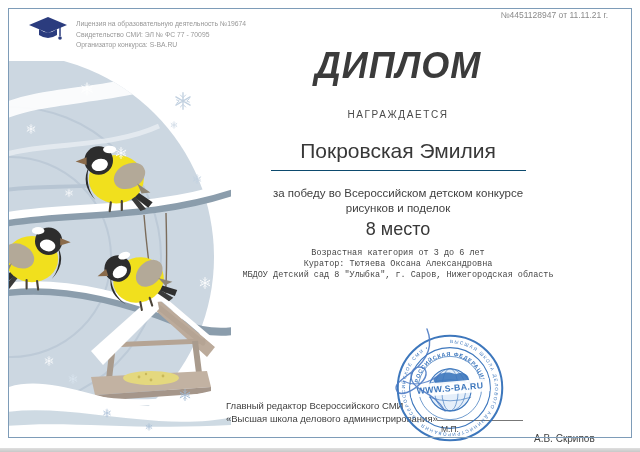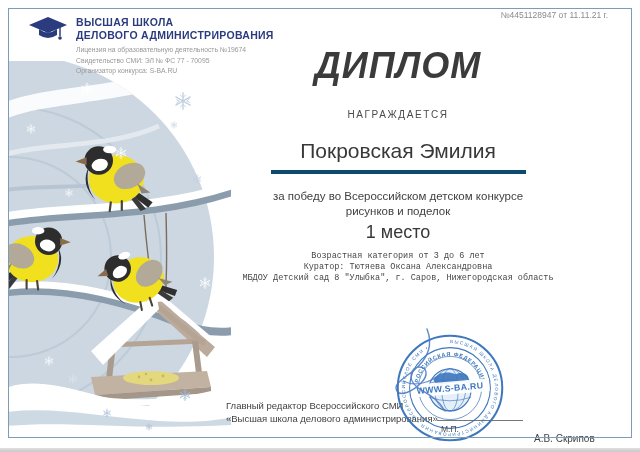--- a/index.html
+++ b/index.html
@@ -16,21 +16,21 @@
   .logo{position:absolute;left:28px;top:16px;display:flex;gap:8px;z-index:3;}
   .org-name{font-size:10.5px;font-weight:bold;color:#2b3c7e;letter-spacing:.3px;line-height:1.25;}
   .license{font-size:6.8px;color:#989898;line-height:1.55;margin-top:3px;}
   .doc-num{position:absolute;top:10px;right:32px;font-size:8.5px;color:#8a8a8a;z-index:3;}
   
   .main{position:absolute;left:230px;top:48px;width:336px;text-align:center;z-index:2;color:#3c3c3c;}
   .title{font-size:36px;font-weight:bold;letter-spacing:1px;line-height:1;margin:0;color:#3b3b3b;font-style:italic;}
   .subtitle{margin-top:25px;font-size:10px;letter-spacing:1.6px;color:#4a4a4a;}
   .name-wrap{margin-top:19px;}
   .name{display:inline-block;width:255px;font-size:21px;color:#383838;
-    border-bottom:4px solid #0c4a6e;padding-bottom:7px;}
+    border-bottom:1px solid #0c4a6e;padding-bottom:7px;}
   .award{margin-top:15px;font-size:11.5px;line-height:1.3;color:#3f3f3f;}
   .contest{margin-top:3px;font-size:21px;font-weight:bold;color:#383838;}
   .place{margin-top:3px;font-size:18px;color:#383838;}
   .details{margin-top:8px;font-size:8.5px;line-height:1.32;color:#484848;font-family:Liberation Mono, monospace;}
   
   .editor{position:absolute;left:226px;top:399px;font-size:9.5px;line-height:1.38;color:#3f3f3f;z-index:2;}
   .sign-line{position:absolute;left:437px;top:420px;width:86px;border-top:1px solid #777;z-index:2;}
   .signer{position:absolute;left:534px;top:433px;font-size:10px;color:#3f3f3f;z-index:4;}
   .mp{position:absolute;left:441px;top:424px;font-size:8.5px;color:#4a4a4a;z-index:4;}
   .stamp{position:absolute;left:395px;top:333px;z-index:3;opacity:.93;}
@@ -128,44 +128,40 @@
   </svg>
 
   <div class="logo">
     <svg width="40" height="30" viewBox="0 0 40 30">
       <polygon points="20,1 39,9 20,17 1,9" fill="#2b3c7e"></polygon>
       <path d="M11,13 L11,19 Q20,25 29,19 L29,13 Q20,20 11,13 Z" fill="#2b3c7e"></path>
       <path d="M32,11 L32,20" stroke="#2b3c7e" stroke-width="1.5"></path>
       <circle cx="32" cy="22" r="1.8" fill="#2b3c7e"></circle>
     </svg>
     <div>
-      <div class="org-name">
-        <div>ВЫСШАЯ ШКОЛА</div>
-        <div>ДЕЛОВОГО АДМИНИСТРИРОВАНИЯ</div>
-      </div>
       <div class="license">
         <div>Лицензия на образовательную деятельность №19674</div>
         <div>Свидетельство СМИ: ЭЛ № ФС 77 - 70095</div>
         <div>Организатор конкурса: S-BA.RU</div>
       </div>
     </div>
   </div>
   <div class="doc-num">№4451128947 от 11.11.21 г.</div>
 
   <div class="main">
     <h1 class="title">ДИПЛОМ</h1>
     <div class="subtitle">НАГРАЖДАЕТСЯ</div>
     <div class="name-wrap">
       <span class="name">Покровская Эмилия</span>
     </div>
     <div class="award">
       <div>за победу во Всероссийском детском конкурсе</div>
       <div>рисунков и поделок</div>
     </div>
-    <div class="place">1 место</div>
+    <div class="place">8 место</div>
     <div class="details">
       <div>Возрастная категория от 3 до 6 лет</div>
       <div>Куратор: Тютяева Оксана Александровна</div>
       <div>МБДОУ Детский сад 8 "Улыбка", г. Саров, Нижегородская область</div>
     </div>
   </div>
 
   <div class="editor">
     <div>Главный редактор Всероссийского СМИ</div>
     <div>«Высшая школа делового администрирования»</div>

